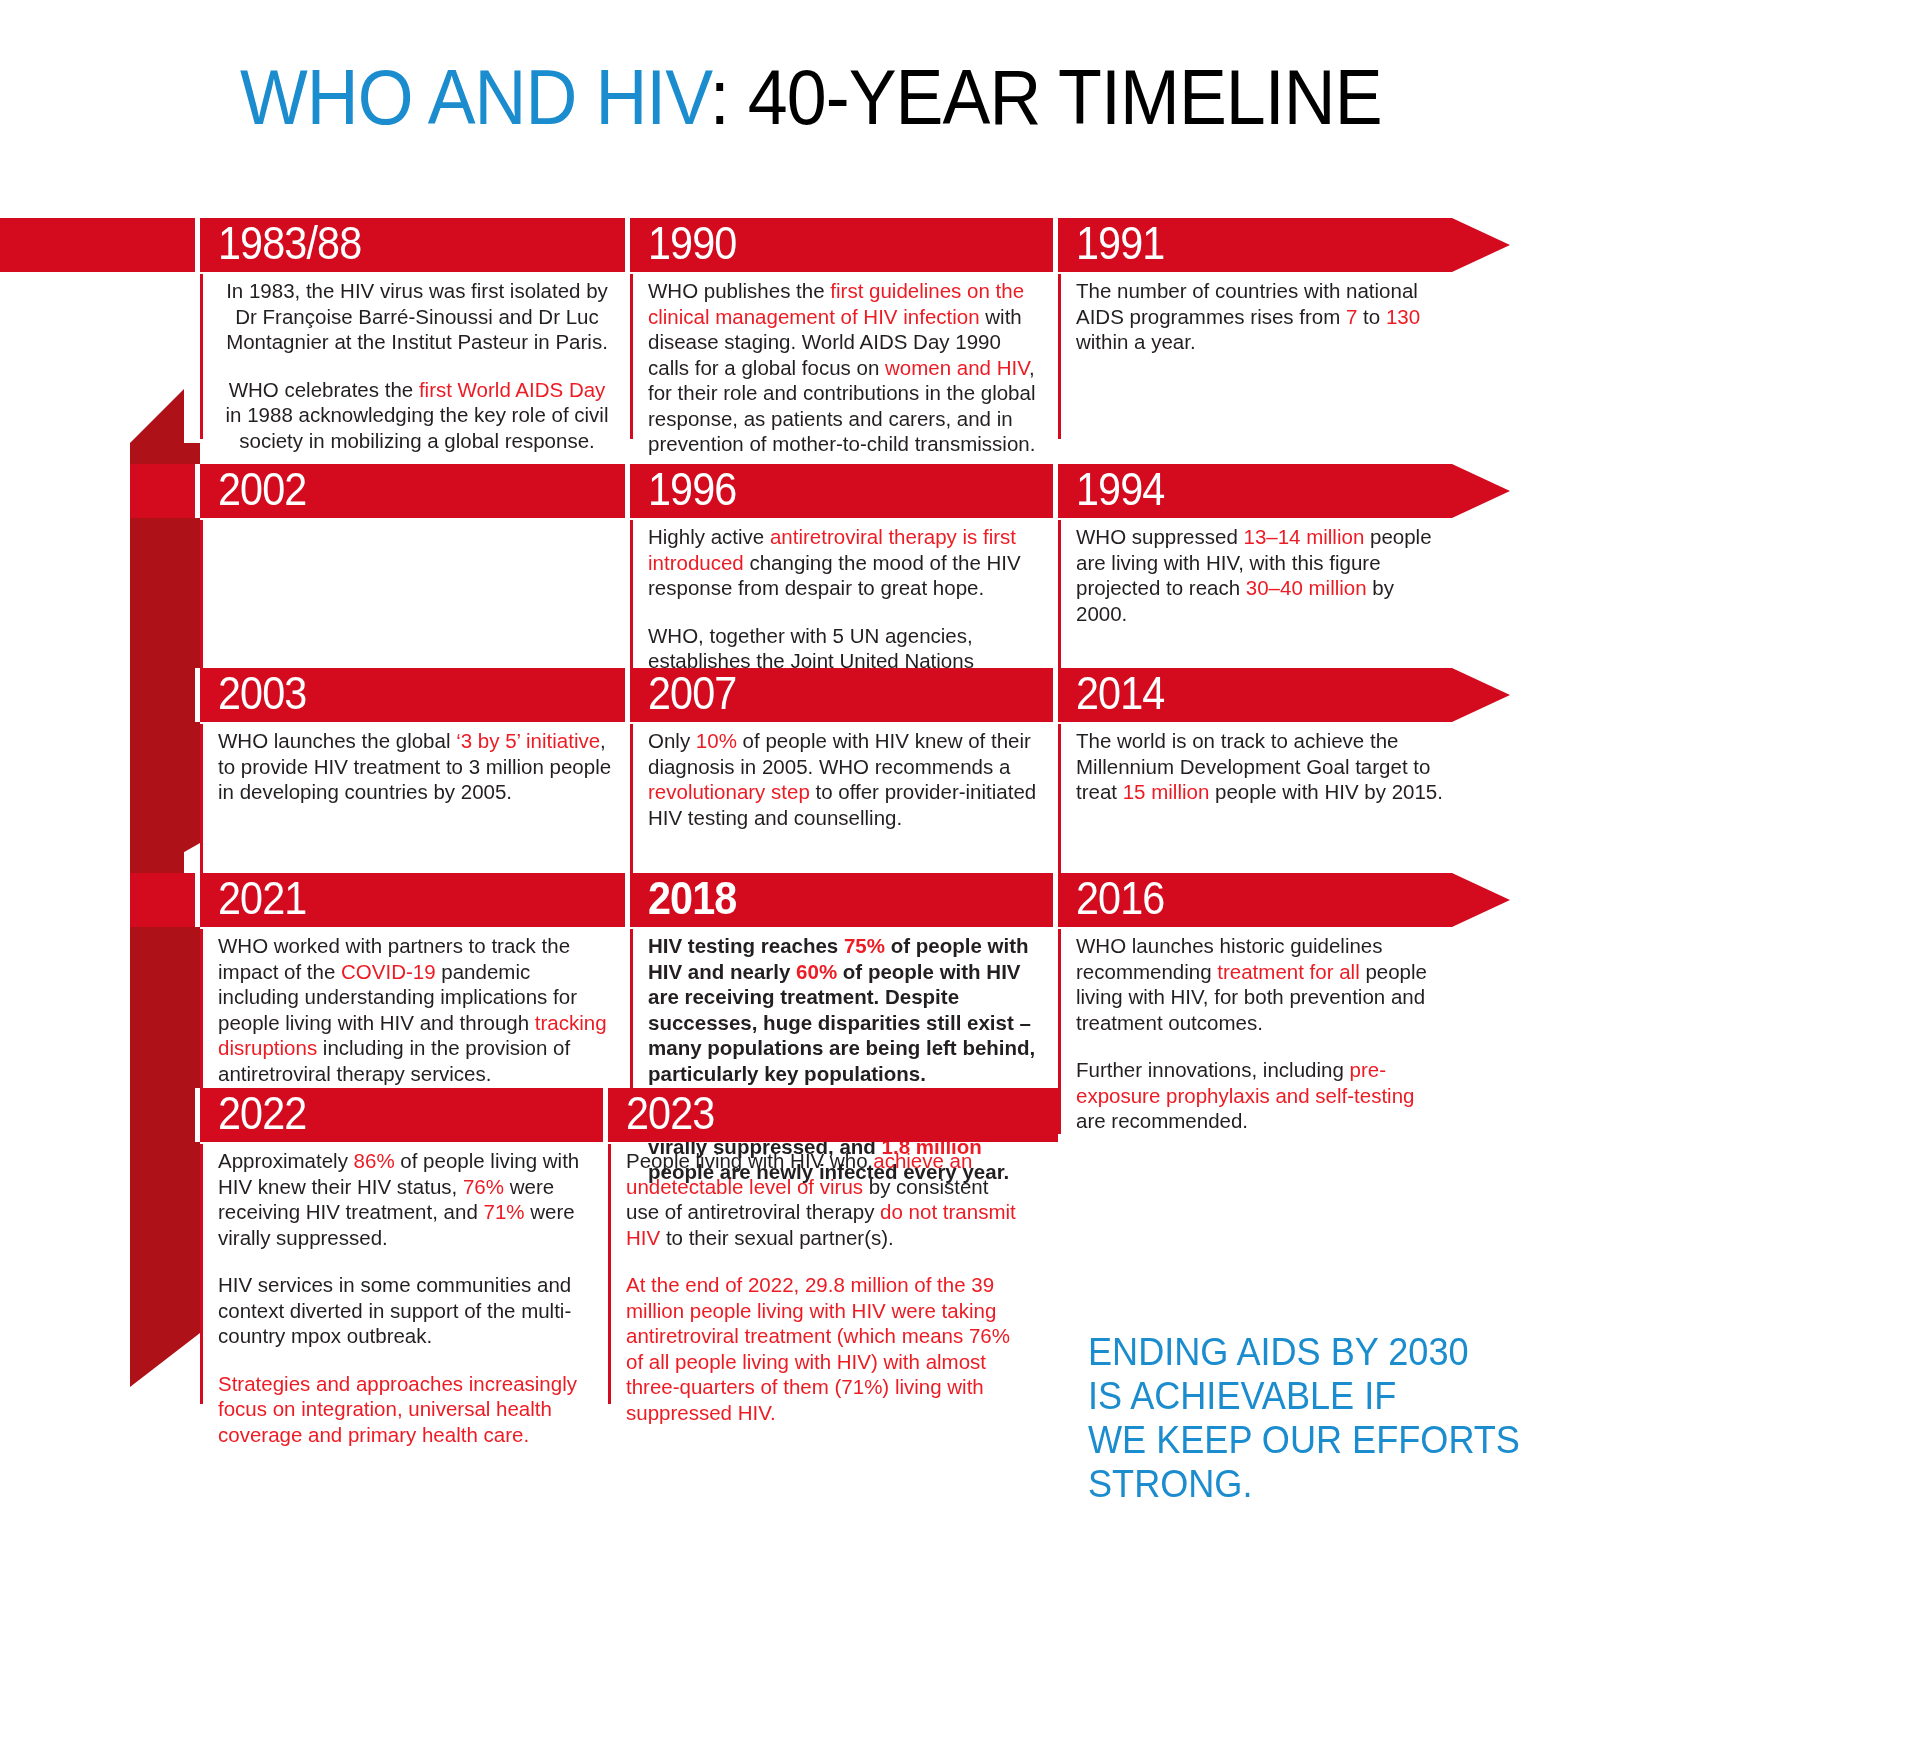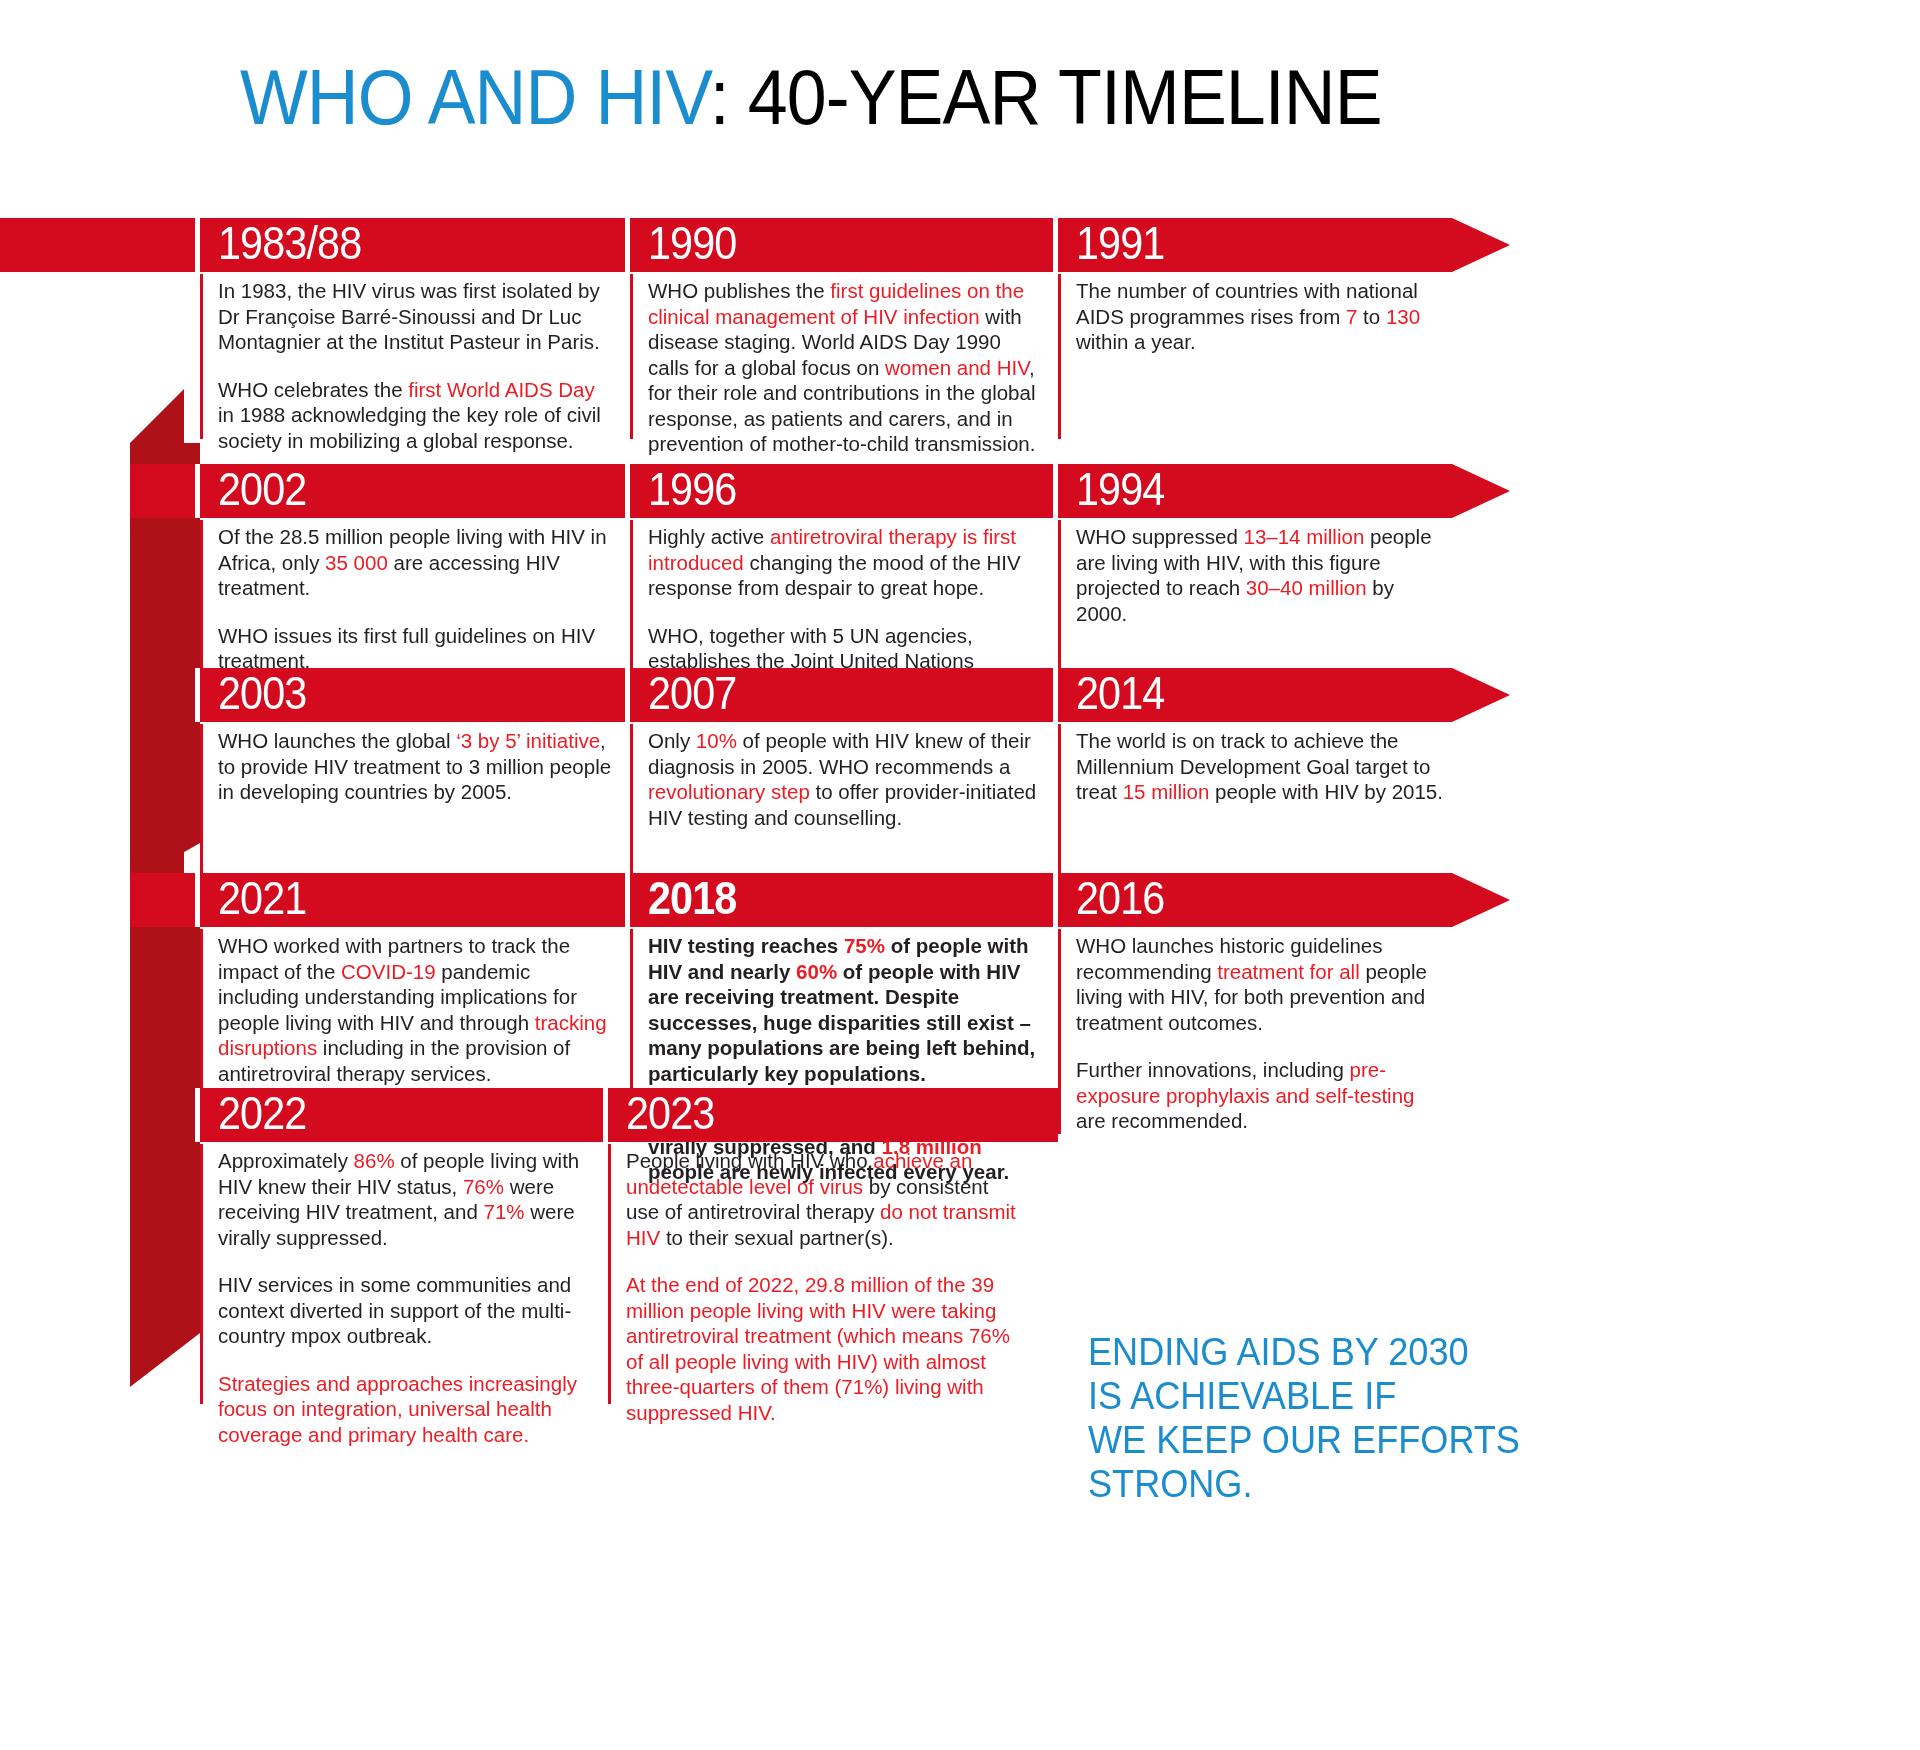--- a/index.html
+++ b/index.html
@@ -86,21 +86,21 @@
     <div class="fold-diag" style="left: 130px; top: 601px; border-bottom: 54px solid rgb(174, 17, 24); border-left: 54px solid transparent; width: 0px; height: 0px;"></div>
     <div style="position: absolute; left: 130px; top: 1115px; width: 0px; height: 0px; border-top: 54px solid rgb(174, 17, 24); border-right: 70px solid transparent;"></div>
     <div style="position: absolute; left: 130px; top: 625px; width: 0px; height: 0px; border-top: 40px solid rgb(174, 17, 24); border-right: 70px solid transparent;"></div>
     <div class="row" style="top: 0px; height: 229px;">
       <div class="bar" style="position: absolute; left: 0px; top: 0px; width: 1452px; height: 54px; background: rgb(212, 10, 30);"></div>
       <div class="arrow-right" style="left: 1452px; border-left-color: rgb(212, 10, 30);"></div>
       <div class="cell" style="left: 200px; width: 430px; height: 229px;">
         <div style="position: absolute; left: -5px; top: 0px; width: 5px; height: 54px; background: rgb(255, 255, 255);"></div>
         <div class="rule" style="height: 165px; top: 56px; left: 0px;"></div>
         <div class="yr">1983/88</div>
-        <div class="body" style="width: 398px;">
+        <div class="body" style="width: 398px; text-align: center;">
           <p><span>In 1983, the HIV virus was first isolated by Dr Françoise Barré-Sinoussi and Dr Luc Montagnier at the Institut Pasteur in Paris.</span></p>
           <p><span>WHO  celebrates the </span><span class="hl">first World AIDS Day</span><span> in 1988 acknowledging the key role of civil society in mobilizing a global response.</span></p>
         </div>
       </div>
       <div class="cell" style="left: 630px; width: 428px; height: 229px;">
         <div style="position: absolute; left: -5px; top: 0px; width: 5px; height: 54px; background: rgb(255, 255, 255);"></div>
         <div class="rule" style="height: 165px; top: 56px; left: 0px;"></div>
         <div class="yr">1990</div>
         <div class="body" style="width: 396px;">
           <p><span>WHO publishes the </span><span class="hl">first guidelines on the clinical management of HIV infection</span><span> with disease staging. World AIDS Day 1990 calls for a global focus on </span><span class="hl">women and HIV</span><span>, for their role and contributions in the global response, as patients and carers, and in prevention of mother-to-child transmission.</span></p>
@@ -115,24 +115,20 @@
         </div>
       </div>
     </div>
     <div class="row" style="top: 225px; height: 239px; margin-top: 21px;">
       <div class="bar" style="position: absolute; left: 130px; top: 0px; width: 1322px; height: 54px; background: rgb(212, 10, 30);"></div>
       <div class="arrow-right" style="left: 1452px; border-left-color: rgb(212, 10, 30);"></div>
       <div class="cell" style="left: 200px; width: 430px; height: 239px;">
         <div style="position: absolute; left: -5px; top: 0px; width: 5px; height: 54px; background: rgb(255, 255, 255);"></div>
         <div class="rule" style="height: 175px; top: 56px; left: 0px;"></div>
         <div class="yr">2002</div>
-        <div class="body" style="width: 398px;">
-          <p><span>Of the 28.5 million people living with HIV in Africa, only </span><span class="hl">35 000</span><span> are accessing HIV treatment.</span></p>
-          <p><span>WHO issues its first full guidelines on HIV treatment.</span></p>
-        </div>
       </div>
       <div class="cell" style="left: 630px; width: 428px; height: 239px;">
         <div style="position: absolute; left: -5px; top: 0px; width: 5px; height: 54px; background: rgb(255, 255, 255);"></div>
         <div class="rule" style="height: 175px; top: 56px; left: 0px;"></div>
         <div class="yr">1996</div>
         <div class="body" style="width: 396px;">
           <p><span>Highly active </span><span class="hl">antiretroviral therapy is first introduced</span><span> changing the mood of the HIV response from despair to great hope.</span></p>
           <p><span>WHO, together with 5 UN agencies, establishes the Joint United Nations Programme on AIDS (</span><span class="hl">UNAIDS</span><span>).</span></p>
         </div>
       </div>

